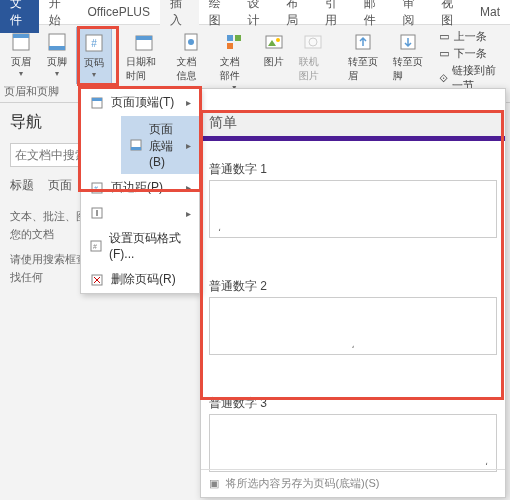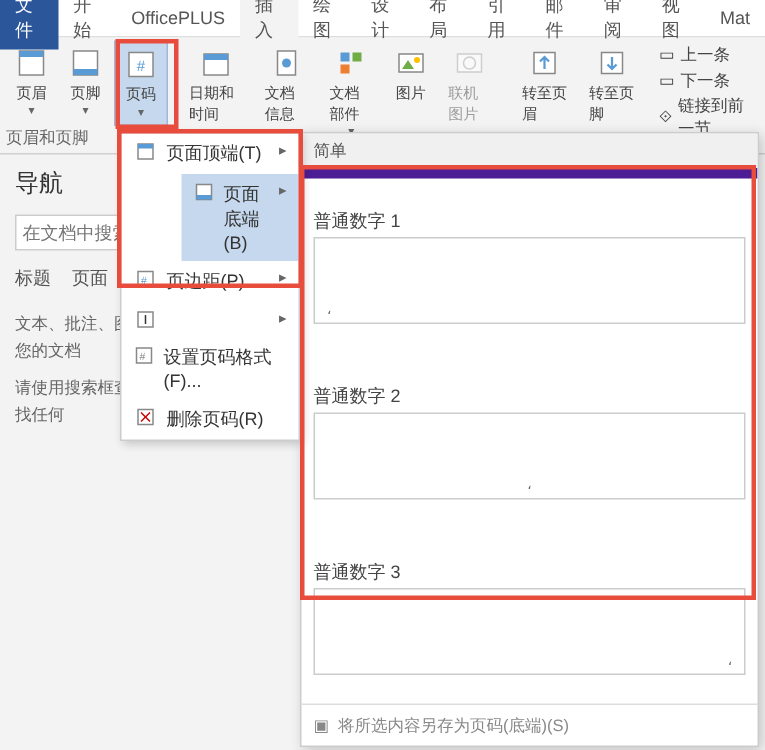--- a/index.html
+++ b/index.html
@@ -21,27 +21,27 @@
 
 .nav-group { display: flex; flex-direction: column; gap: 2px; padding: 4px 6px; font-size: 11px; color: #444; }
 .nav-item { display: flex; align-items: center; gap: 4px; cursor: pointer; }
 
 .highlight-box { position: absolute; border: 3px solid #e74c3c; pointer-events: none; z-index: 100; }
 .hl1 { left: 77px; top: 26px; width: 42px; height: 60px; }
 .hl2 { left: 78px; top: 86px; width: 124px; height: 106px; }
 .hl3 { left: 200px; top: 110px; width: 304px; height: 290px; }
 
 .dropdown-menu { position: absolute; left: 80px; top: 88px; width: 120px; background: #fff; border: 1px solid #ccc; box-shadow: 2px 2px 6px rgba(0,0,0,0.2); z-index: 50; }
-.menu-item { display: flex; align-items: flex-start; gap: 6px; padding: 5px 8px; font-size: 12px; color: #333; cursor: pointer; position: relative; }
+.menu-item { display: flex; align-items: center; gap: 6px; padding: 5px 8px; font-size: 12px; color: #333; cursor: pointer; position: relative; }
 .menu-item.hl { background: #c5d8ed; margin-left: 40px; }
 .menu-icon { width: 16px; height: 14px; display: flex; align-items: center; justify-content: center; }
 .submenu-arrow { margin-left: auto; font-size: 10px; color: #666; }
 
 .flyout { position: absolute; left: 200px; top: 88px; width: 306px; height: 410px; background: #fff; border: 1px solid #ccc; box-shadow: 2px 2px 8px rgba(0,0,0,0.2); z-index: 40; overflow: hidden; }
-.flyout-header { background: #f0f0f0; padding: 4px 8px; font-size: 11px; color: #555; border-bottom: 7px solid #4c1d95; }
+.flyout-header { background: #f0f0f0; padding: 4px 8px; font-size: 14px; color: #555; border-bottom: 5px solid #4c1d95; margin-top: 21px; }
 .flyout-item { padding: 20px 8px; }
 .flyout-item-label { font-size: 12px; color: #444; margin-bottom: 2px; }
 .flyout-preview { height: 58px; border: 1px solid #ccc; background: #fff; position: relative; }
 .pg-num { position: absolute; font-size: 9px; color: #666; }
 .flyout-footer { position: absolute; bottom: 0; left: 0; right: 0; border-top: 1px solid #ddd; padding: 6px 8px; font-size: 11px; color: #888; display: flex; align-items: center; gap: 6px; }
 
 .nav-panel { position: absolute; left: 0; top: 102px; width: 200px; padding: 10px; }
 .nav-title { font-size: 16px; color: #333; margin-bottom: 10px; }
 .search-box { width: 100%; padding: 4px; border: 1px solid #ccc; font-size: 12px; margin-bottom: 10px; }
 .nav-tabs { display: flex; gap: 14px; font-size: 12px; color: #555; margin-bottom: 14px; }

